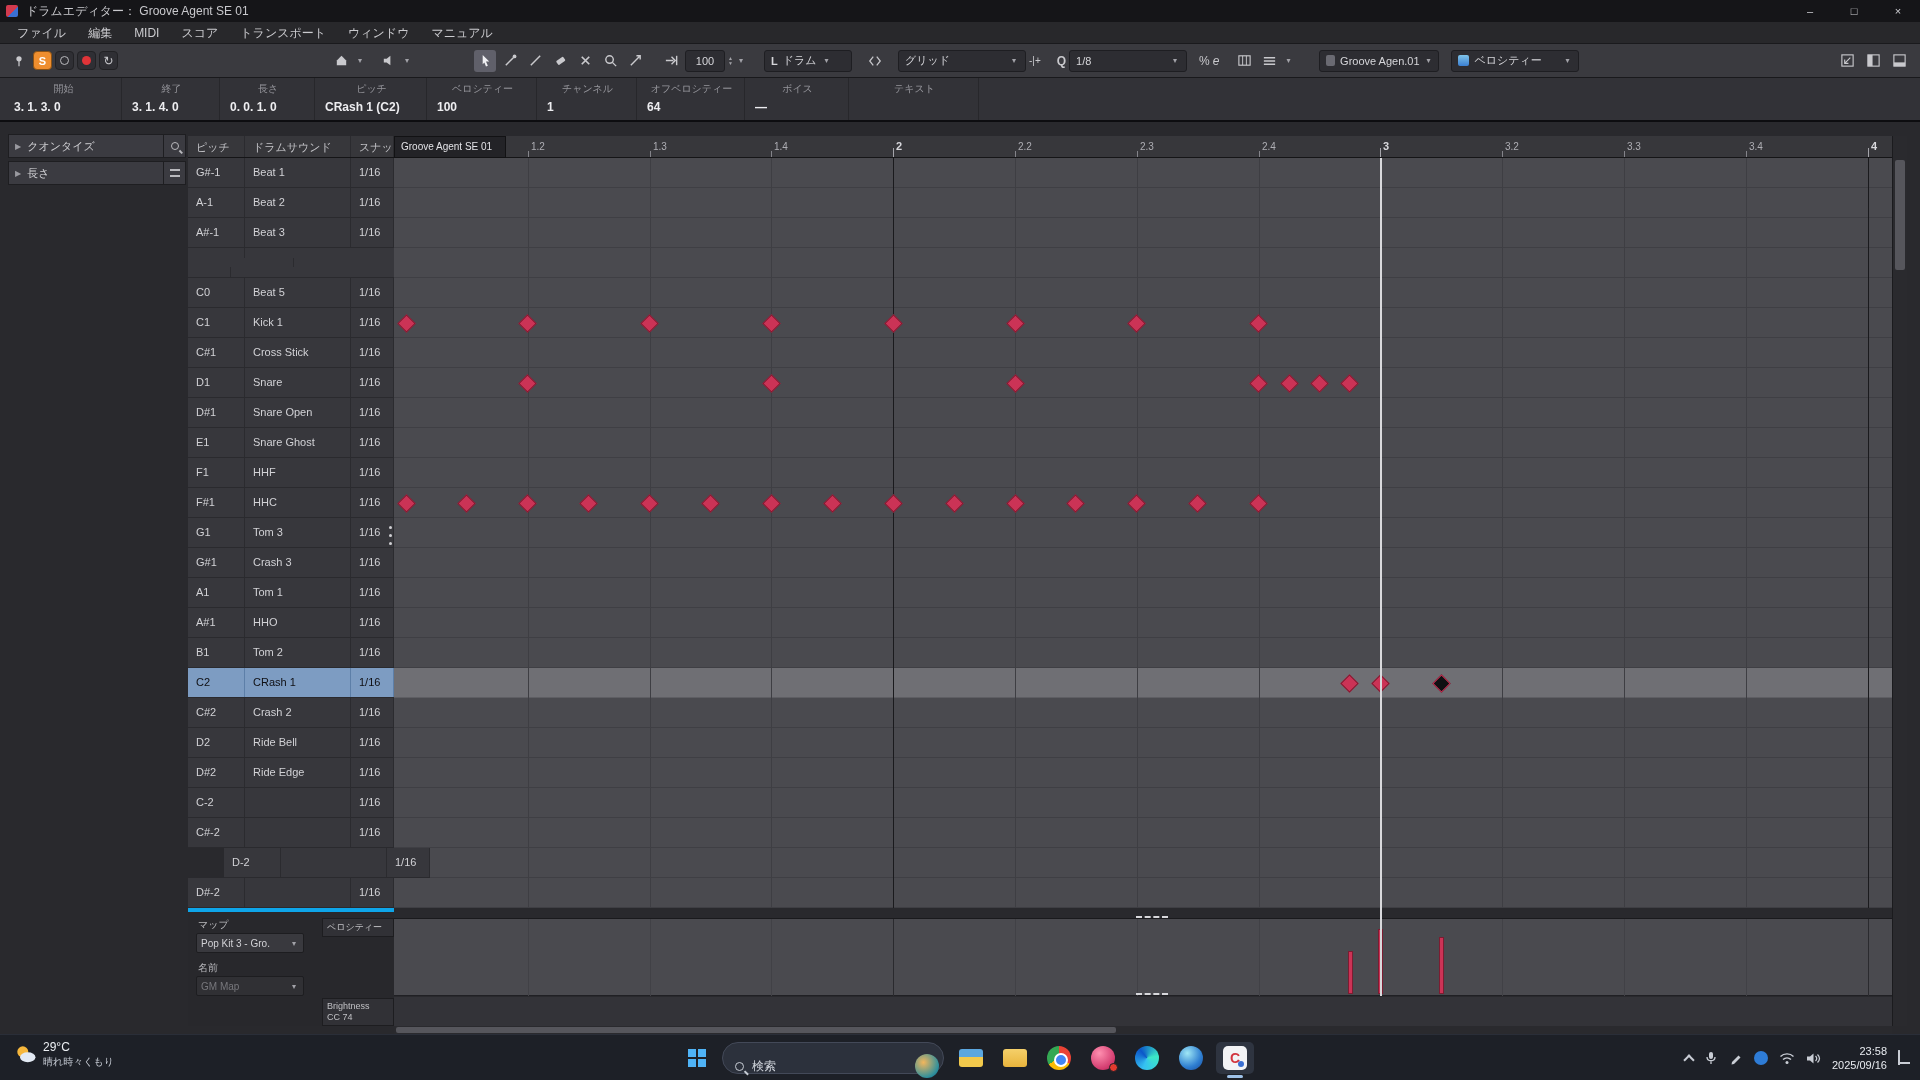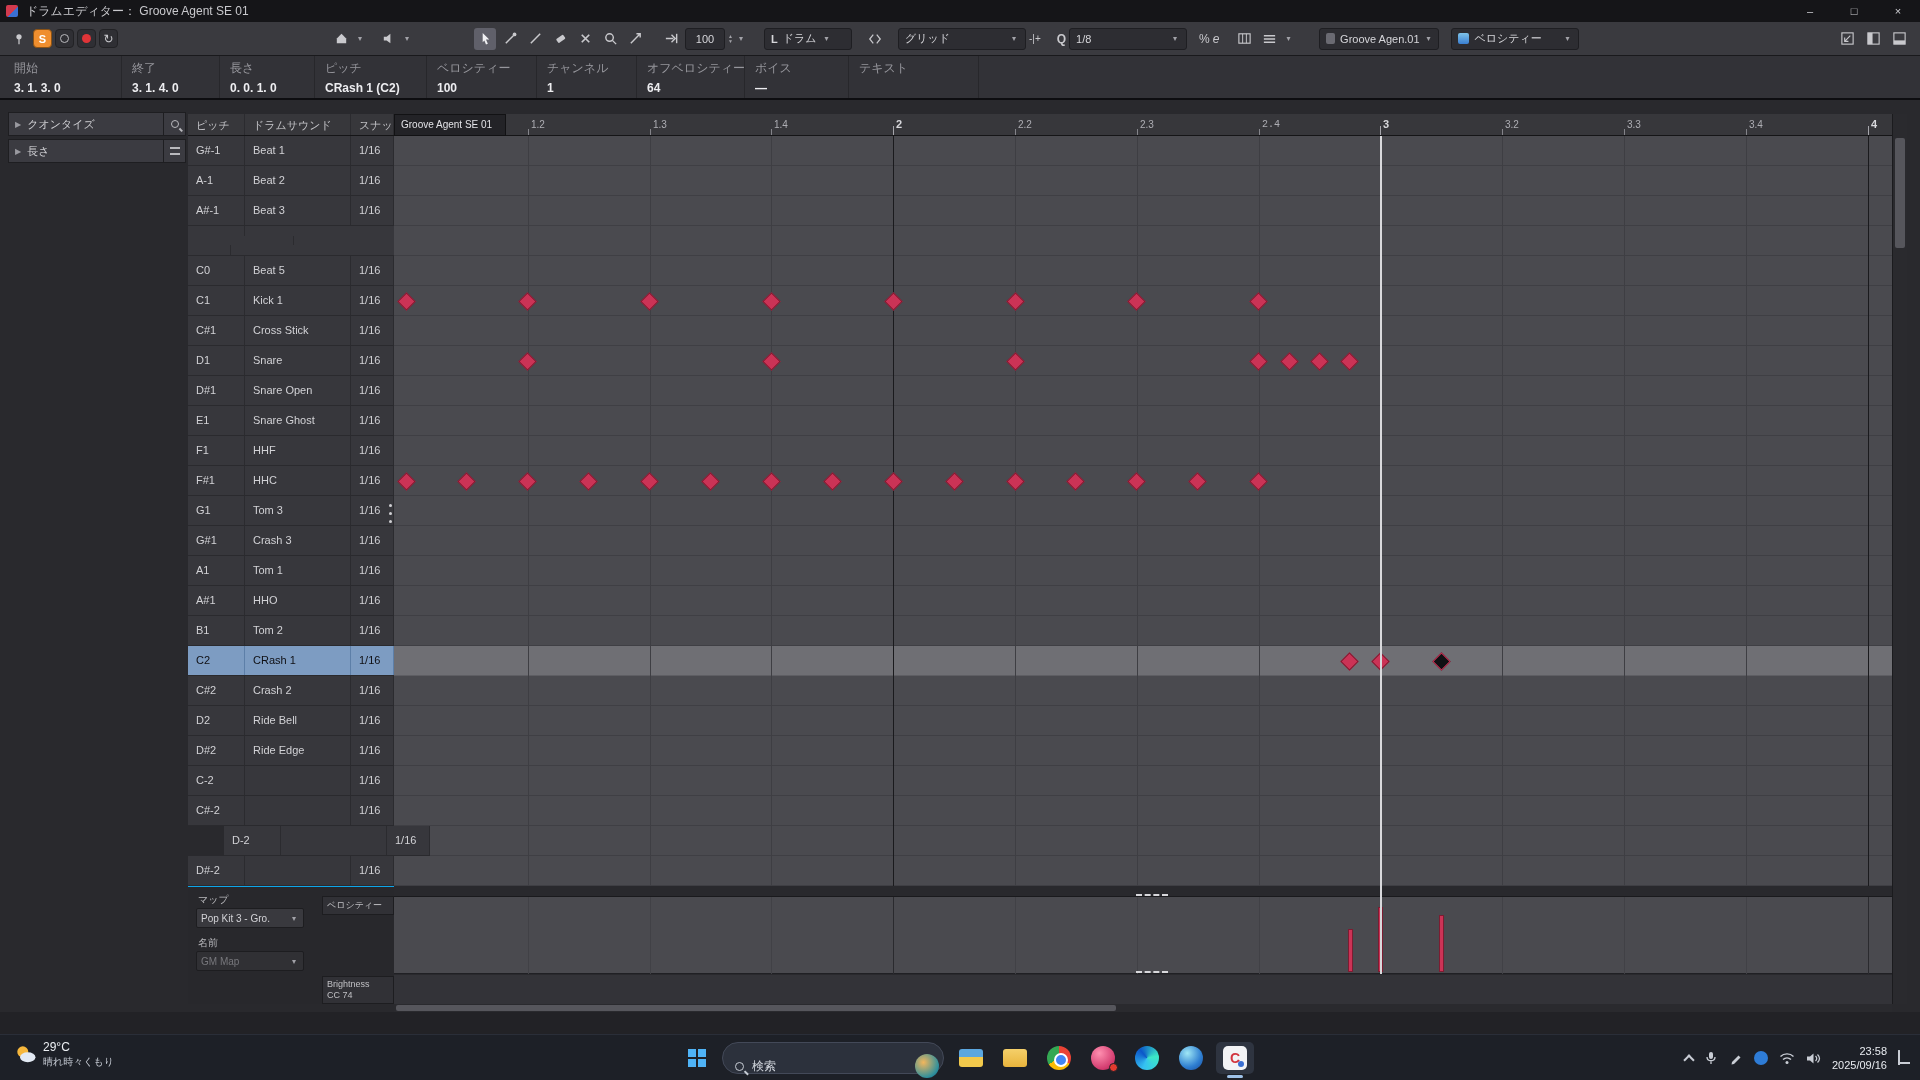--- a/index.html
+++ b/index.html
@@ -32,21 +32,21 @@
 .sp{flex:0 0 auto}
 .glyph{color:#c9c9cd;font-size:12px}
 .stepper{display:flex;flex-direction:column;font-size:5px;color:#a2a2a8;line-height:5px}
 .tb-right{margin-left:auto;display:flex;gap:4px;padding-right:10px}
 .minicolor{width:11px;height:11px;border-radius:2px;background:linear-gradient(180deg,#7fc3e8,#3a7fd2)}
 .miniplug{width:11px;height:11px;border-radius:2px;background:#6a6a72}
 
 
 #infobar{height:44px;background:#323237;border-bottom:2px solid #0d0d10;display:flex;padding-left:4px}
 .info-field{border-right:1px solid #27272b;padding:4px 8px 0 10px}
-.if-label{font-size:12px;color:#96969c;text-align:left;white-space:nowrap}
+.if-label{font-size:10px;color:#96969c;text-align:center;white-space:nowrap}
 .if-value{font-size:12px;color:#ededf0;font-weight:bold;margin-top:4px;white-space:nowrap}
 
 
 #main{display:flex;height:912px;background:#222226}
 #leftpanel{width:188px;background:#29292d;padding:12px 2px 0 8px}
 .panel-box{display:flex;height:24px;margin-bottom:3px}
 .pb-main{flex:1;background:#3b3b41;border:1px solid #1e1e21;display:flex;align-items:center;gap:6px;padding:0 6px;font-size:11px;color:#cfcfd3}
 .pb-ico{width:22px;background:#3b3b41;border:1px solid #1e1e21;border-left:none;display:flex;align-items:center;justify-content:center}
 .tri{font-size:8px;color:#9a9aa0}
 .mag{position:relative;width:8px;height:8px;border:1.5px solid #b9b9bd;border-radius:50%}
@@ -81,21 +81,21 @@
 .vline.lane.bar{background:#2a2a2e}
 
 
 .note{position:absolute;width:13px;height:13px;background:#cb3356;border:1px solid #7c1c31;transform:rotate(45deg);z-index:6}
 .note.sel{background:#101013;border-color:#c73254}
 
 
 #playhead{position:absolute;top:36px;width:2px;height:838px;background:#d9d9dc;z-index:7}
 
 
-#footerleft{position:absolute;left:0;top:786px;width:206px;height:118px;background:#28282c;border-top:1px solid #0ea5e9;z-index:3}
+#footerleft{position:absolute;left:0;top:786px;width:206px;height:118px;background:#28282c;border-top:4px solid #0ea5e9;z-index:3}
 .f-label{position:absolute;font-size:10px;color:#b8b8bc}
 .f-select{position:absolute;left:8px;width:108px;height:20px;background:#39393e;border:1px solid #1d1d20;border-radius:2px;font-size:10px;color:#d2d2d6;display:flex;align-items:center;padding:0 4px;justify-content:space-between}
 .f-select.dim{background:#303034;color:#77777c}
 #vellabel{position:absolute;left:134px;top:796px;width:72px;height:19px;background:#313136;border:1px solid #1d1d20;font-size:9px;color:#c0c0c4;display:flex;align-items:center;padding-left:4px;z-index:3}
 #ccbox{position:absolute;left:134px;top:876px;width:72px;height:28px;background:#313136;border:1px solid #1d1d20;font-size:9px;color:#c0c0c4;padding:2px 0 0 4px;line-height:11px;z-index:3}
 #vellane{position:absolute;left:206px;top:796px;width:1498px;height:78px;background:#4a4a4f;border-top:1px solid #1a1a1d;border-bottom:1px solid #202024;z-index:1}
 #cclane{position:absolute;left:206px;top:875px;width:1498px;height:29px;background:#333338;z-index:1}
 .vbar{position:absolute;bottom:1px;width:5px;background:#cb3356;border:1px solid #7c1c31;z-index:5}
 .dashline{position:absolute;width:32px;border-top:2px dashed #d8d8dc;z-index:8}
 .divdots{position:absolute;left:201px;top:404px;z-index:8}
@@ -151,20 +151,29 @@
 
   <div id="titlebar">
     <span class="app-ico"></span>
     <span class="title">ドラムエディター：  Groove Agent SE 01</span>
     <span class="tb-spacer"></span>
     <span class="win-ctl">–</span>
     <span class="win-ctl">□</span>
     <span class="win-ctl close">×</span>
   </div>
 
+  <div id="menubar">
+      <span class="menu-item">ファイル</span>
+      <span class="menu-item">編集</span>
+      <span class="menu-item">MIDI</span>
+      <span class="menu-item">スコア</span>
+      <span class="menu-item">トランスポート</span>
+      <span class="menu-item">ウィンドウ</span>
+      <span class="menu-item">マニュアル</span>
+    </div>
 
   <div id="toolbar">
     <button class="tbtn">
       <svg width="14" height="14" viewBox="0 0 16 16">
           <circle cx="8" cy="5.5" r="3" fill="#c9c9cd"></circle>
           <rect x="7.3" y="7.5" width="1.4" height="6.5" fill="#c9c9cd"></rect>
         </svg>
     </button>
     <button class="tround solo">S</button>
     <button class="tround">
@@ -403,21 +412,21 @@
           <span class="tick-label" style="left: 259px;">1.3</span>
           <div class="tick" style="left: 377px;"></div>
           <span class="tick-label" style="left: 380px;">1.4</span>
           <div class="tick bar" style="left: 499px;"></div>
           <span class="tick-label bar" style="left: 502px;">2</span>
           <div class="tick" style="left: 621px;"></div>
           <span class="tick-label" style="left: 624px;">2.2</span>
           <div class="tick" style="left: 743px;"></div>
           <span class="tick-label" style="left: 746px;">2.3</span>
           <div class="tick" style="left: 865px;"></div>
-          <span class="tick-label" style="left: 868px; font-family: Liberation Mono, monospace;">2.4</span>
+          <span class="tick-label" style="left: 868px;">2.4</span>
           <div class="tick bar" style="left: 986px;"></div>
           <span class="tick-label bar" style="left: 989px;">3</span>
           <div class="tick" style="left: 1108px;"></div>
           <span class="tick-label" style="left: 1111px;">3.2</span>
           <div class="tick" style="left: 1230px;"></div>
           <span class="tick-label" style="left: 1233px;">3.3</span>
           <div class="tick" style="left: 1352px;"></div>
           <span class="tick-label" style="left: 1355px;">3.4</span>
           <div class="tick bar" style="left: 1474px;"></div>
           <span class="tick-label bar" style="left: 1477px;">4</span>

